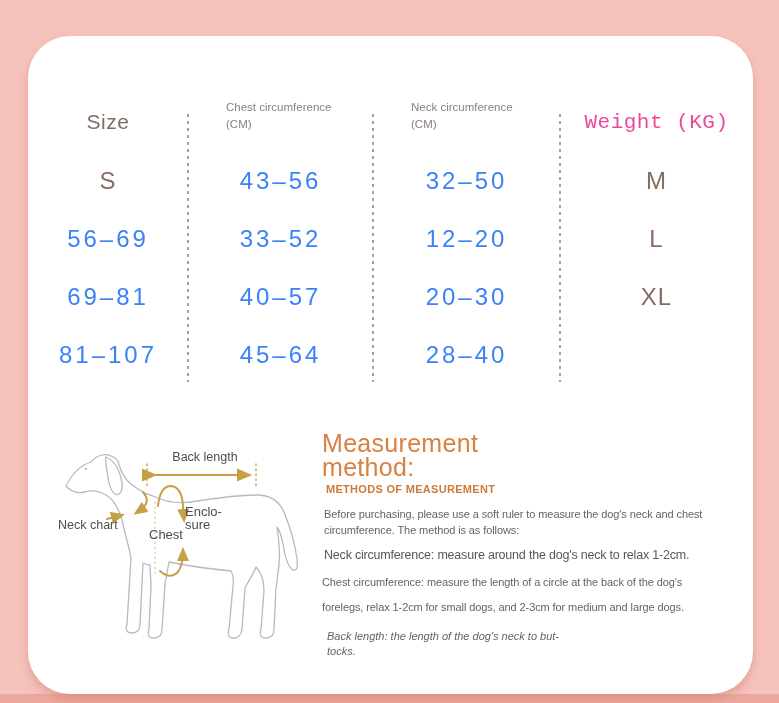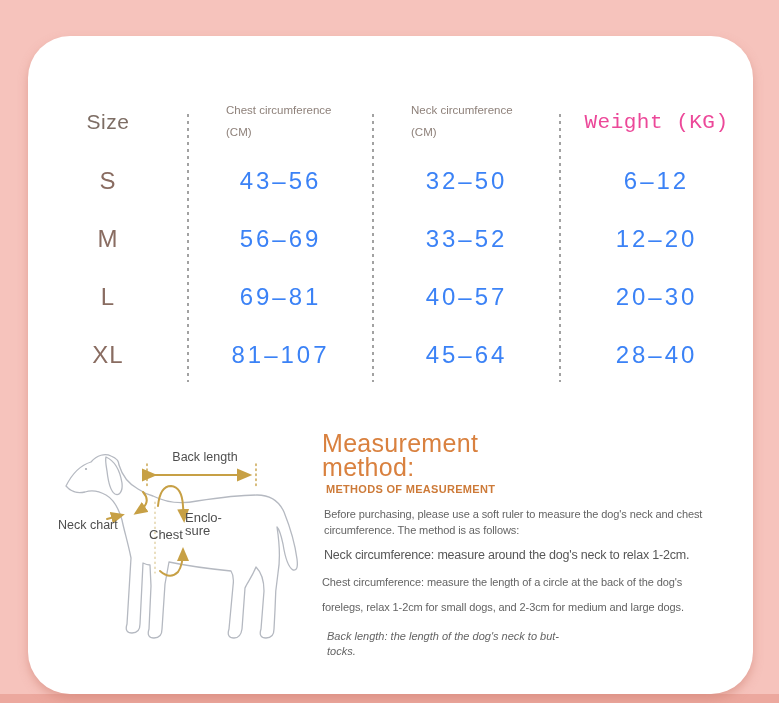--- a/index.html
+++ b/index.html
@@ -24,42 +24,42 @@
   .size-table {
     position:absolute; left:0; top:56px; width:725px;
     display:grid;
     grid-template-columns:160px 185px 187px 193px;
     grid-template-rows:60px 58px 58px 58px 58px;
   }
   .cell { display:flex; align-items:center; justify-content:center; }
   .h-size  { font-size:21px; color:#7d6d64; letter-spacing:.5px; }
   .h-small {
     align-items:flex-start; justify-content:flex-start;
-    padding:7px 0 0 38px; font-size:11.5px; line-height:22px;
+    padding:7px 0 0 38px; font-size:11.5px; line-height:17px;
     color:#8e817a;
   }
   .h-small span { display:block; width:122px; }
   .h-weight { font-size:21px; color:#ec4899; letter-spacing:.5px;font-family:Liberation Mono, monospace; }
   .size-letter { font-size:24px; color:#896c61; letter-spacing:1px; font-weight:500; }
   .val { font-size:24px; color:#3b82f6; letter-spacing:3px; }
 
   .divider {
     position:absolute; top:78px; width:2px; height:268px;
     background:repeating-linear-gradient(to bottom,#a2a2a2 0 3px,transparent 3px 7px);
   }
   .div-1 { left:159px; } .div-2 { left:344px; } .div-3 { left:531px; }
 
   
   .diagram { position:absolute; left:17px; top:402px; width:290px; height:265px; }
   .diagram svg { position:absolute; left:0; top:0; }
   .dg-label { position:absolute; color:#4e4e4e; font-size:12.5px; white-space:pre-line; }
   .lab-back  { left:100px; top:12px; width:120px; text-align:center; }
   .lab-neck  { left:13px;  top:80px; }
   .lab-chest { left:104px; top:89px; font-size:13px; }
-  .lab-enc   { left:140px; top:73px; line-height:13px; font-size:13px; }
+  .lab-enc   { left:140px; top:67px; line-height:13px; font-size:13px; }
 
   
   .method { position:absolute; left:294px; top:395px; width:420px; }
   .m-title {
     font-size:25px; line-height:24px; color:#d9813f;
     white-space:pre-line; letter-spacing:.3px;
   }
   .m-sub {
     margin:4px 0 0 4px; font-size:11px; font-weight:bold;
     color:#cd7a38; letter-spacing:.3px;
@@ -85,21 +85,20 @@
         <span>Chest circumference (CM)</span>
       </div>
     <div class="cell h-small">
         <span>Neck circumference (CM)</span>
       </div>
     <div class="cell h-weight">Weight (KG)</div>
 
     <div class="cell size-letter">S</div>
     <div class="cell val">43–56</div>
     <div class="cell val">32–50</div>
-    <div class="cell val">6–12</div>
 
     <div class="cell size-letter">M</div>
     <div class="cell val">56–69</div>
     <div class="cell val">33–52</div>
     <div class="cell val">12–20</div>
 
     <div class="cell size-letter">L</div>
     <div class="cell val">69–81</div>
     <div class="cell val">40–57</div>
     <div class="cell val">20–30</div>

